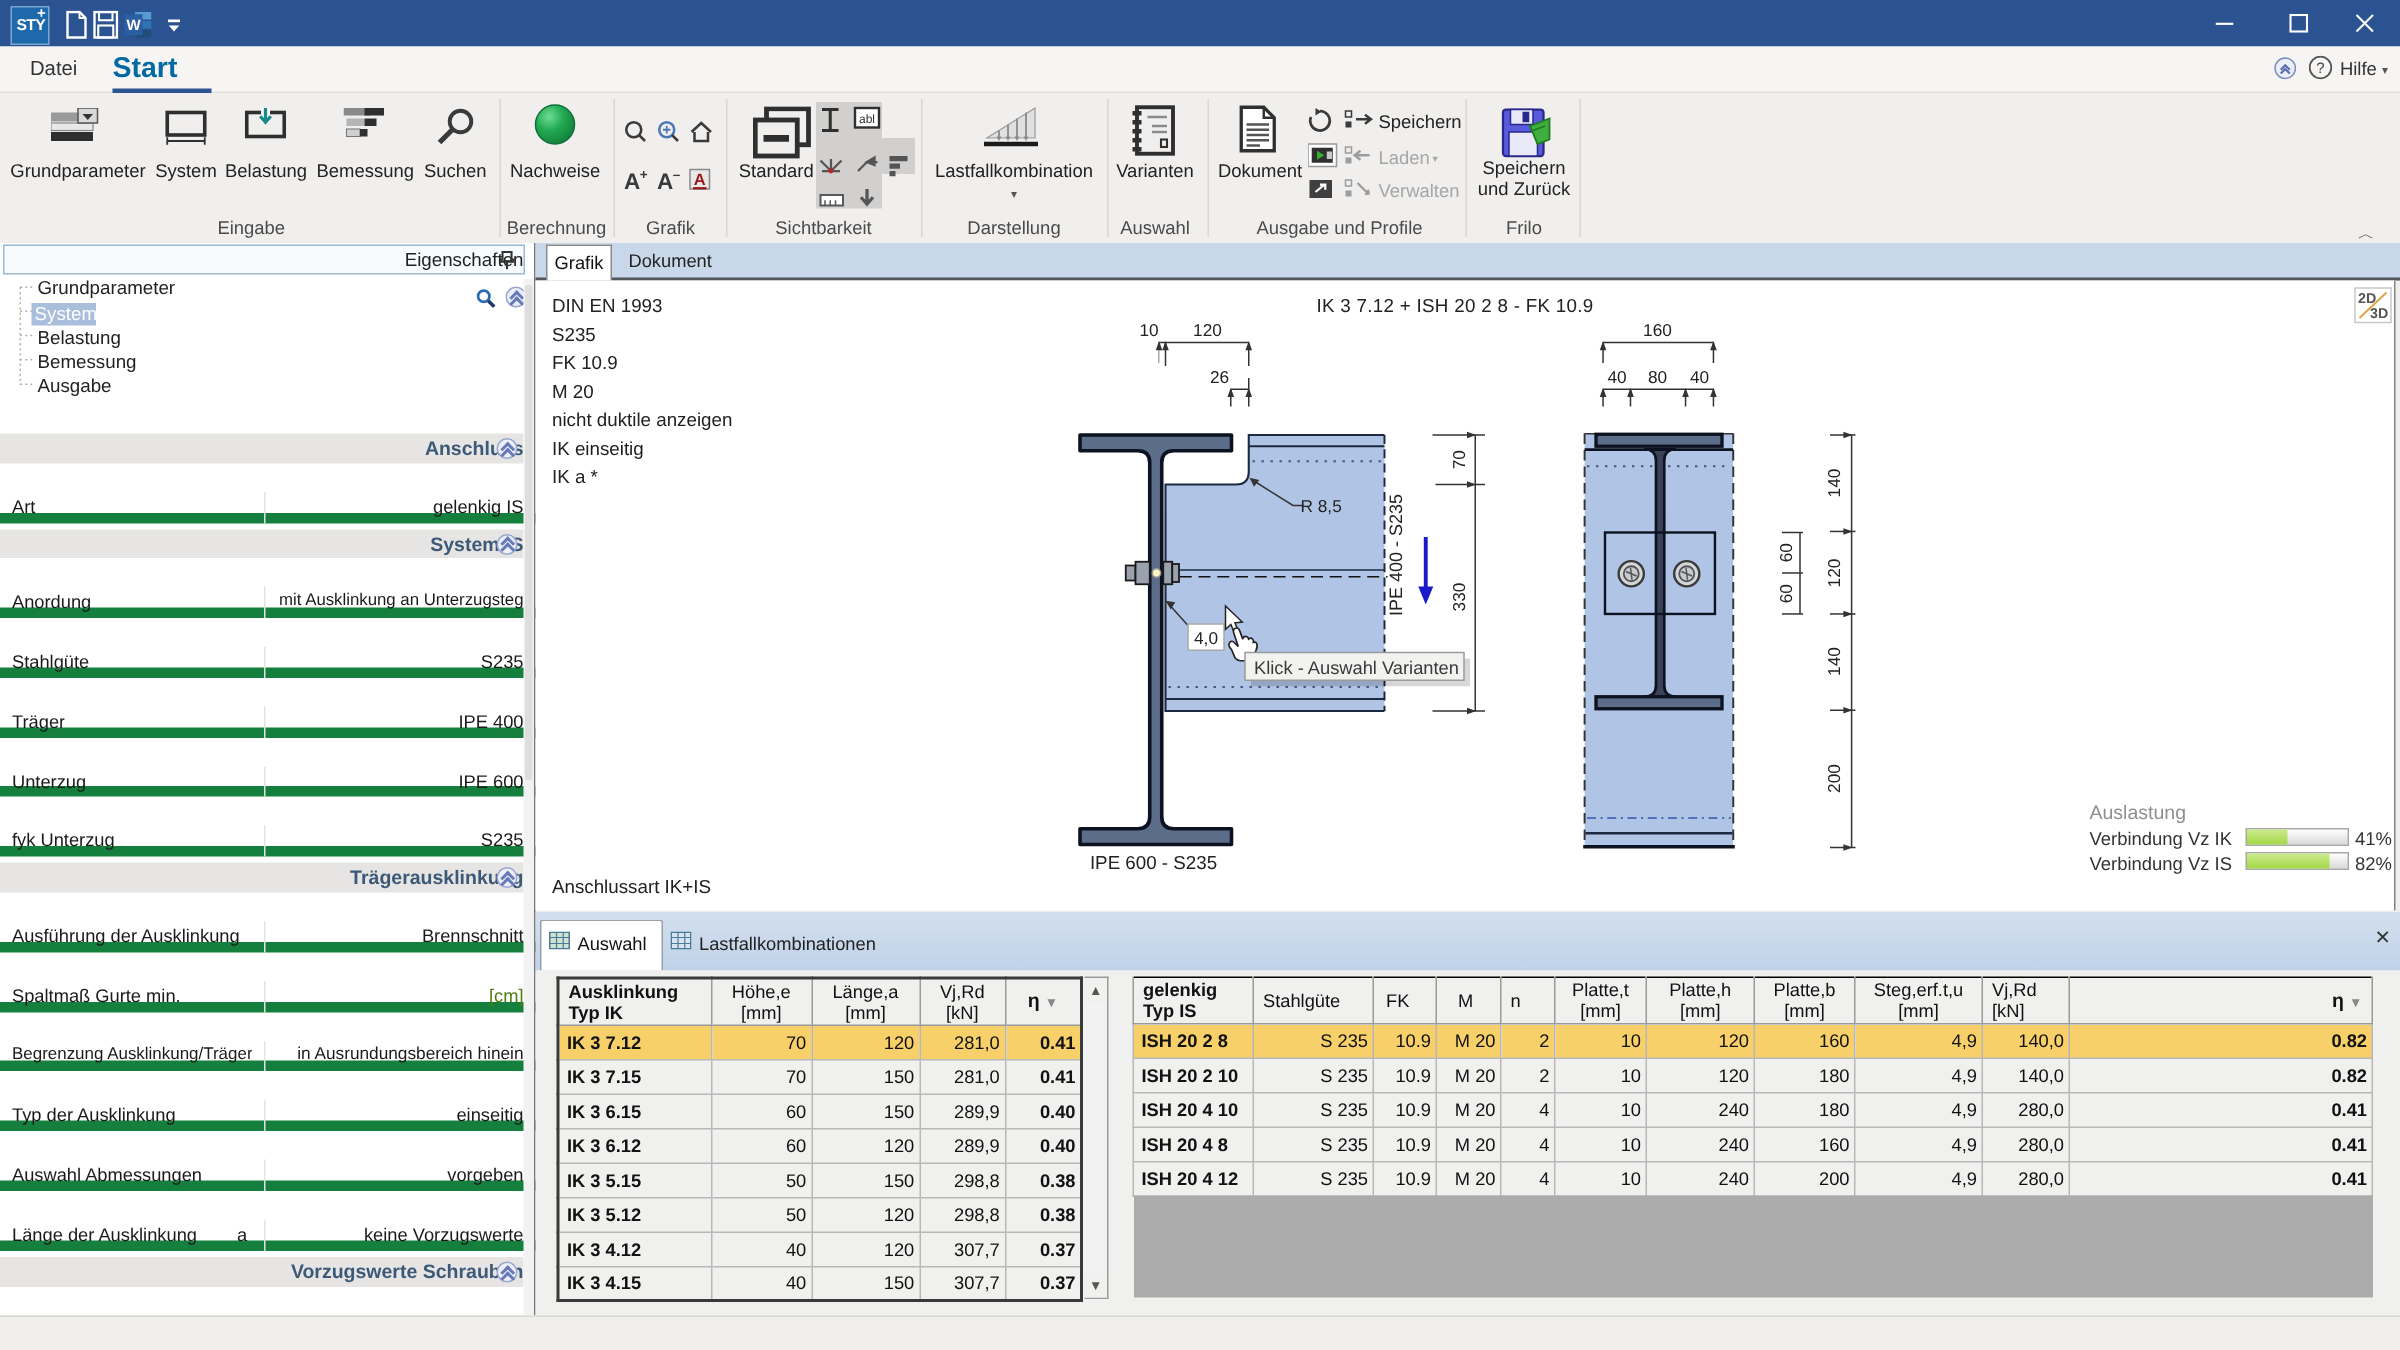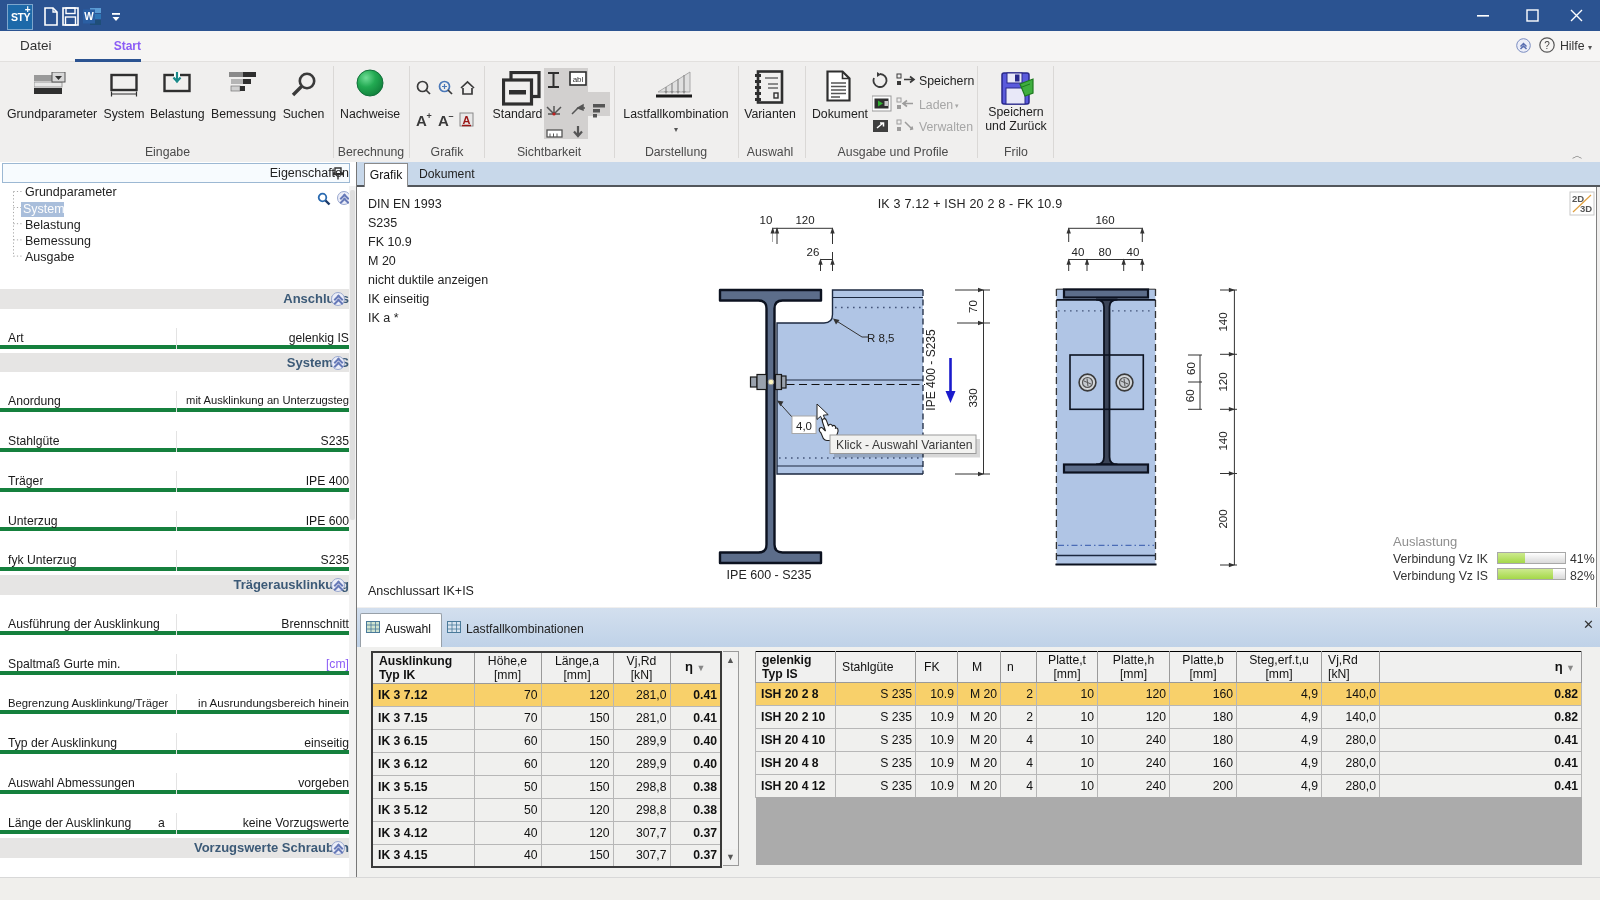--- a/index.html
+++ b/index.html
@@ -8,35 +8,35 @@
 .abs{position:absolute;}
 
 #titlebar{left:0;top:0;width:1600px;height:31px;background:#2b5391;}
 #logo{left:7px;top:4px;width:26px;height:26px;background:#1d69a9;border:1px solid #7da6cd;color:#fff;font-size:10.5px;font-weight:bold;letter-spacing:-.5px;}
 #logo .s{position:absolute;left:3px;top:6px;}
 #logo .p{position:absolute;right:2px;top:-1px;font-size:10px;}
 .tbicon{top:7px;height:19px;}
 
 #menubar{left:0;top:31px;width:1600px;height:31px;background:#f6f5f4;border-bottom:1px solid #e2e0de;}
 .mtab{top:7px;font-size:13.5px;color:#333;}
-#starttab{left:75px;top:0;width:66px;height:31px;color:#8b5cf6;font-weight:bold;text-align:right;line-height:30px;font-size:12px;border-bottom:3px solid #2b5391;}
+#starttab{left:75px;top:0;width:66px;height:31px;color:#0369a1;font-weight:bold;text-align:left;line-height:30px;font-size:19px;border-bottom:3px solid #2b5391;}
 #hilfe{right:8px;top:6px;font-size:12.3px;color:#333;}
 
 #ribbon{left:0;top:62px;width:1600px;height:100px;background:#f0efee;}
 .rsep{top:4px;width:1px;height:92px;background:#dad8d6;}
 .rlabel{top:83px;font-size:12.3px;color:#4a4a4a;text-align:center;}
 .rbtn-label{top:45px;font-size:12.3px;color:#222;text-align:center;white-space:nowrap;}
 .ricon{top:10px;}
 
 #leftpanel{left:0;top:162px;width:356px;height:715px;background:#fff;text-align:right;}
 #eigbox{left:2px;top:1px;width:348px;height:20px;background:#f7fbfe;border:1px solid #9cb8d3;font-size:12.5px;color:#222;line-height:18px;padding-left:6px;}
 .treeitem{left:25px;font-size:12.5px;color:#222;white-space:nowrap;}
 #sysel{left:21px;top:39.5px;width:43px;height:15px;background:#a9bedb;color:#fdfdfd;font-size:12.5px;line-height:15px;padding-left:2px;}
 .phdr{position:relative;width:349px;height:19.5px;background:#e6e5e4;color:#3c5a77;font-weight:bold;font-size:13px;line-height:19.5px;padding-left:8px;margin-top:4px;margin-bottom:2.2px;}
-.prow{position:relative;width:414px;height:20.86px;border-bottom:4px solid #15803d;font-size:12.2px;color:#1a1a1a;margin-top:19px;}
+.prow{position:relative;width:414px;height:20.86px;border-bottom:7px solid #15803d;font-size:12.2px;color:#1a1a1a;margin-top:19px;}
 .prow .lab{position:absolute;left:8px;top:3px;white-space:nowrap;max-width:164px;overflow:hidden;}
 .prow .val{position:absolute;left:176px;top:3px;white-space:nowrap;border-left:1px solid #e3e3e3;padding-left:4px;margin-top:-3px;padding-top:3px;height:20.85px;width:173px;}
 .prow .arr{position:absolute;right:4px;top:8px;width:0;height:0;border-left:3.5px solid transparent;border-right:3.5px solid transparent;border-top:4.5px solid #222;}
 .chev{position:absolute;right:4px;top:3px;width:14px;height:14px;border-radius:7px;background:#eceef8;border:1px solid #9aa8cf;}
 .chev:before{content:"";position:absolute;left:3.2px;top:2.5px;width:5px;height:5px;border-left:2px solid #6679b8;border-top:2px solid #6679b8;transform:rotate(45deg);}
 .chev:after{content:"";position:absolute;left:3.2px;top:6.5px;width:5px;height:5px;border-left:2px solid #6679b8;border-top:2px solid #6679b8;transform:rotate(45deg);}
 .editbtn{position:absolute;right:2.5px;top:2.5px;width:20px;height:16px;background:linear-gradient(#fefefe,#d9d8d6);border:1px solid #8a8a8a;border-radius:2px;}
 #pscroll{left:349px;top:186px;width:7px;height:691px;background:#f2f2f2;}
 #pthumb{left:350px;top:190px;width:5px;height:330px;background:#dedede;border-radius:2px;}
 #vdivider{left:356px;top:162px;width:1px;height:715px;background:#777;}
@@ -402,21 +402,21 @@
         <span class="arr"></span>
       </div>
     <div class="phdr">Trägerausklinkung<span class="chev"></span></div>
     <div class="prow">
         <span class="lab">Ausführung der Ausklinkung</span>
         <span class="val">Brennschnitt</span>
         <span class="arr"></span>
       </div>
     <div class="prow">
         <span class="lab">Spaltmaß Gurte min.</span>
-        <span class="val" style="color:#8b5cf6">[cm]</span>
+        <span class="val" style="color:#4d7c0f">[cm]</span>
         <span class="abs" style="right:8px;top:3px">1,0</span>
       </div>
     <div class="prow">
         <span class="lab" style="font-size:11.3px">Begrenzung Ausklinkung/Träger</span>
         <span class="val" style="font-size:11.5px">in Ausrundungsbereich hinein</span>
         <span class="arr"></span>
       </div>
     <div class="prow">
         <span class="lab">Typ der Ausklinkung</span>
         <span class="val">einseitig</span>

